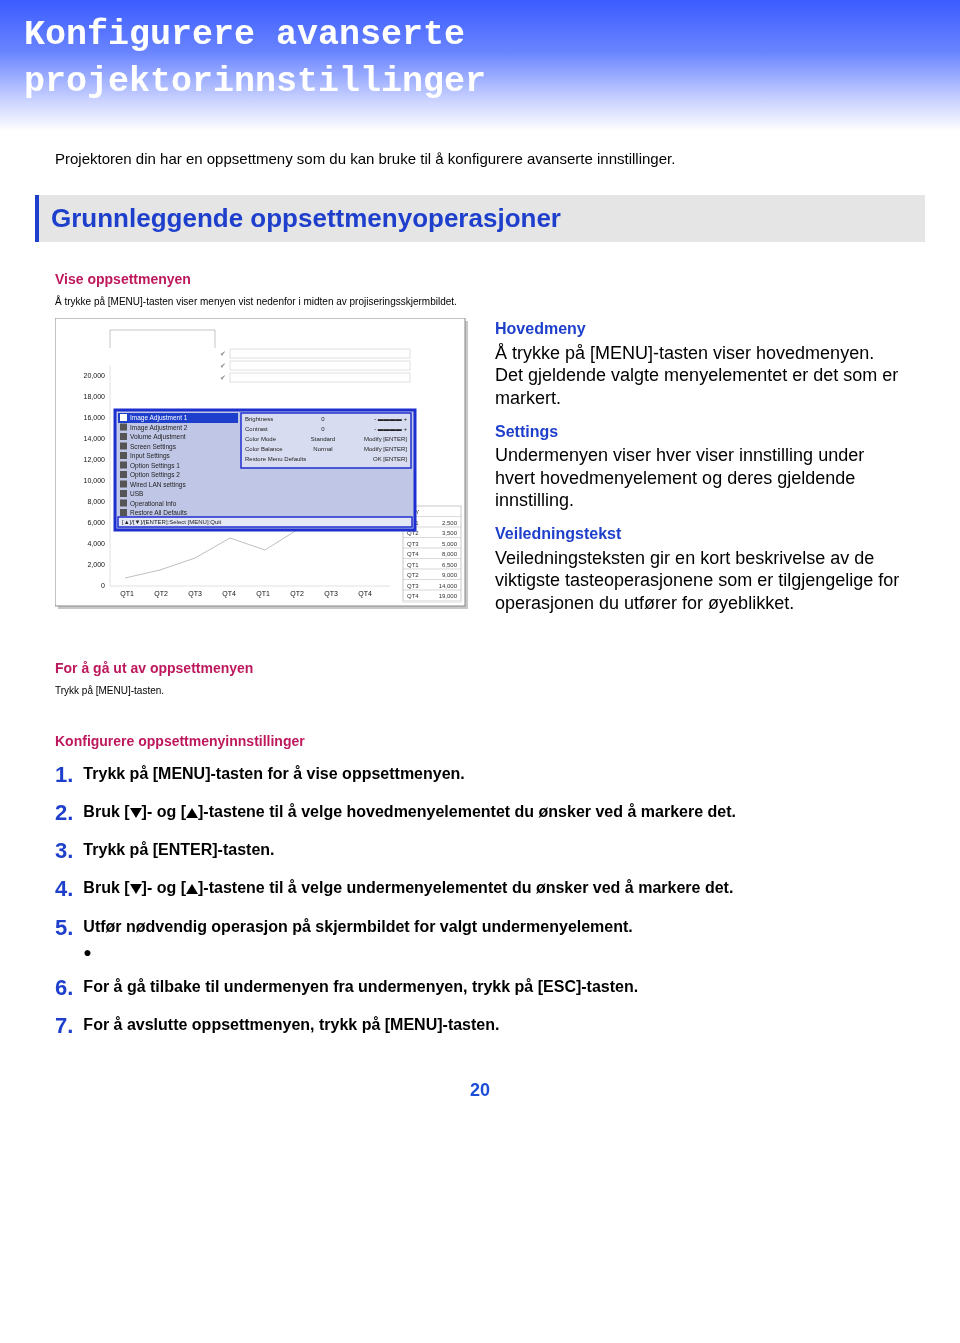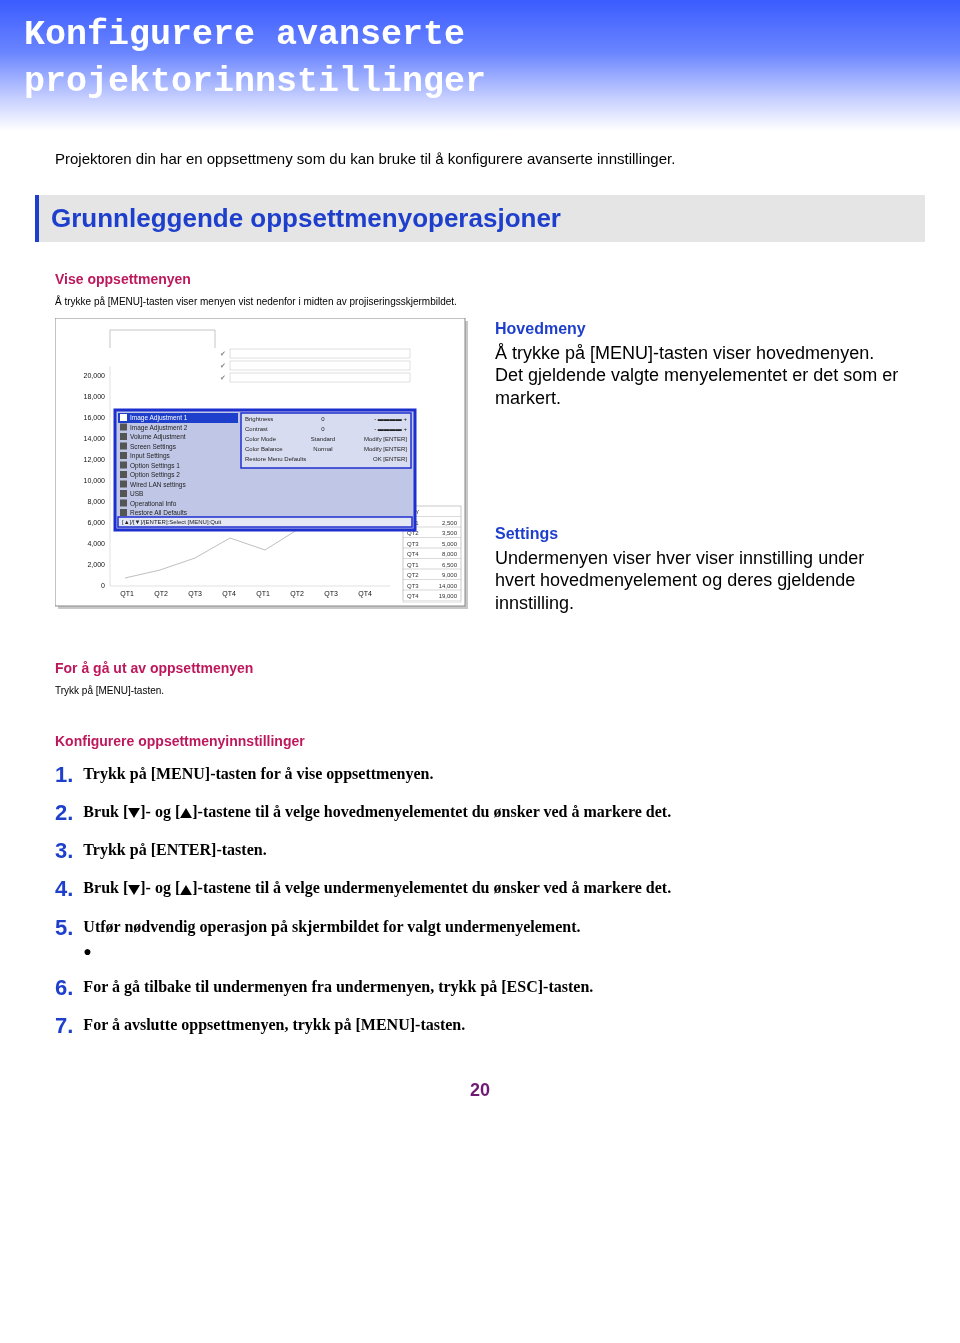--- a/index.html
+++ b/index.html
@@ -95,21 +95,20 @@
   .step-num {
     color: #1e3fcc;
     font-size: 22px;
     font-weight: bold;
     margin-right: 10px;
     flex: 0 0 auto;
     line-height: 1.1;
   }
   .step-body {
     flex: 1;
-    font-family: Liberation Serif, serif;
   }
   .step-bold {
     font-weight: bold;
     font-size: 16px;
     line-height: 1.35;
   }
   .sub-bullet {
     display: flex;
     margin-top: 6px;
     font-size: 15px;
@@ -129,21 +128,21 @@
     border-top: 10px solid #000;
   }
   .arrow-up {
     border-left: 6px solid transparent;
     border-right: 6px solid transparent;
     border-bottom: 10px solid #000;
   }
   .spacer-big { margin-top: 36px; }
   .pagenum {
     text-align: center;
-    color: #701a75;
+    color: #1d4ed8;
     font-weight: bold;
     font-size: 18px;
     margin-top: 40px;
   }
 </style>
 </head>
 <body>
 
 <div class="page">
 
@@ -304,20 +303,24 @@
 
       <div class="diagram-notes">
         <div class="note-block">
           <div class="note-title">Hovedmeny</div>
           <div class="note-body">Å trykke på [MENU]-tasten viser hovedmenyen. Det gjeldende valgte menyelementet er det som er markert.</div>
         </div>
         <div class="note-block">
           <div class="note-title">Settings</div>
           <div class="note-body">Undermenyen viser hver viser innstilling under hvert hovedmenyelement og deres gjeldende innstilling.</div>
         </div>
+        <div class="note-block">
+          <div class="note-title">Veiledningstekst</div>
+          <div class="note-body">Veiledningsteksten gir en kort beskrivelse av de viktigste tasteoperasjonene som er tilgjengelige for operasjonen du utfører for øyeblikket.</div>
+        </div>
       </div>
     </div>
 
     <div class="spacer-big"></div>
 
     <h3 class="h3-blue">For å gå ut av oppsettmenyen</h3>
     <p class="body-text">Trykk på [MENU]-tasten.</p>
 
     <div style="height:26px"></div>
 

